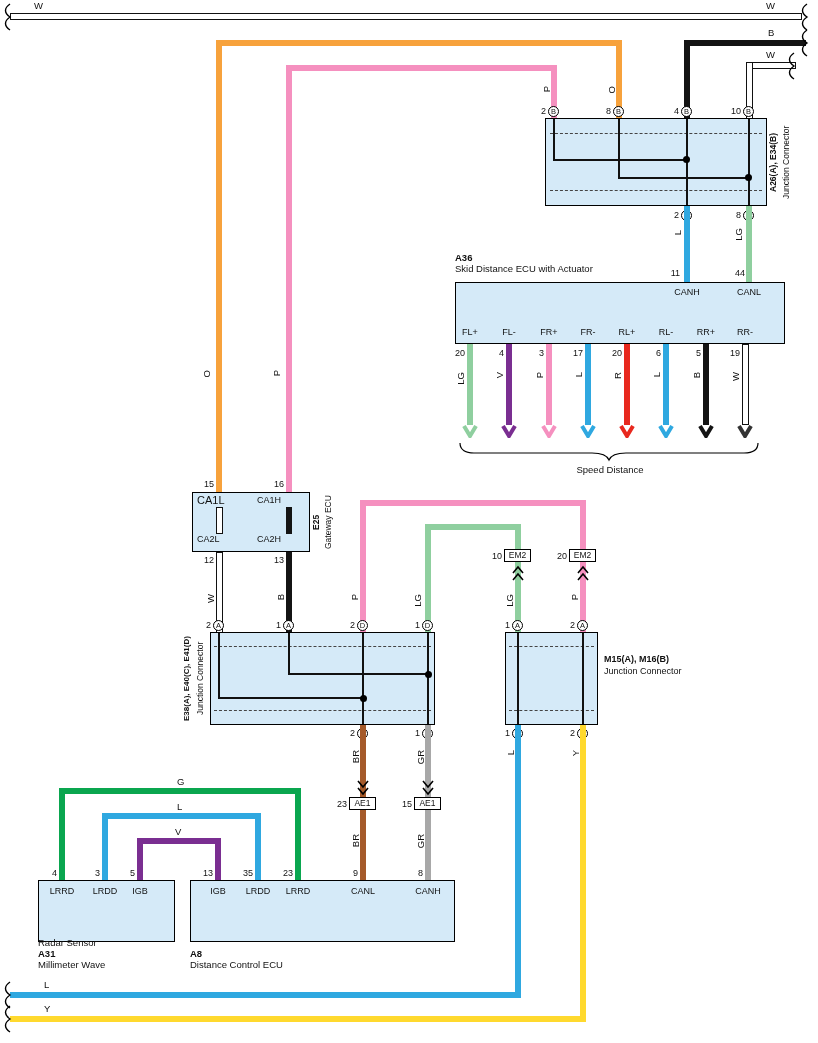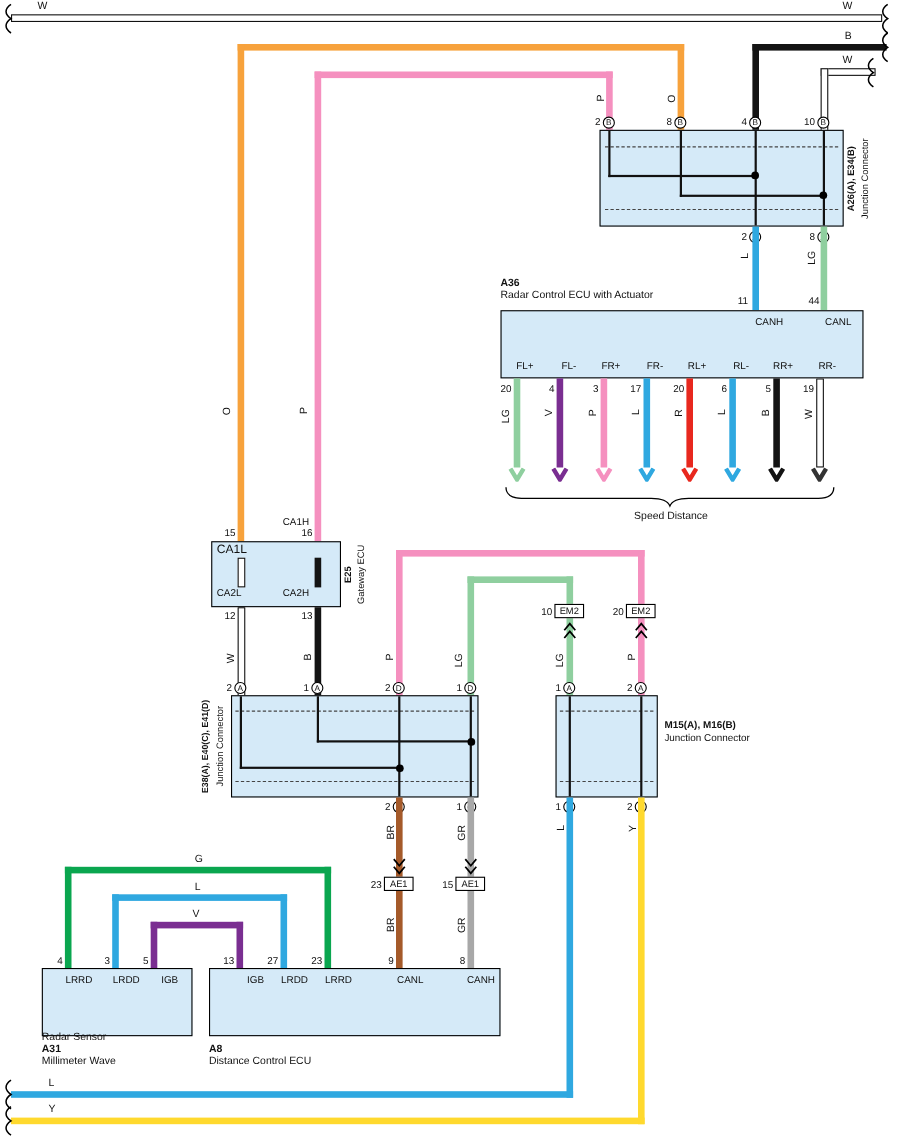--- a/index.html
+++ b/index.html
@@ -14,21 +14,21 @@
   .lbl { position:absolute; font-size:9.5px; line-height:11px; white-space:nowrap; }
   .b { font-weight:bold; }
   .ctr { text-align:center; }
   .vt { position:absolute; writing-mode:vertical-rl; transform:rotate(180deg); font-size:9.5px; white-space:nowrap; line-height:10px; }
   .vlabel { position:absolute; writing-mode:vertical-rl; transform:rotate(180deg); font-size:8.5px; text-align:center; white-space:nowrap; line-height:10px; }
   .vlabel.sm { font-size:8px; }
   .pin { position:absolute; display:flex; justify-content:flex-end; align-items:center; gap:2px; width:34px; height:12px; font-size:9px; }
   .pc { width:11px; height:11px; border:1px solid #000; border-radius:50%; background:#fff; font-size:7.5px; line-height:10px; text-align:center; flex:0 0 11px; }
   .tag { position:absolute; width:27px; height:13px; border:1.2px solid #000; background:#fff; font-size:8.5px; line-height:11px; text-align:center; }
   .num { position:absolute; font-size:9px; text-align:right; width:20px; line-height:10px; }
-  .cnum { position:absolute; font-size:9px; text-align:right; line-height:10px; }
+  .cnum { position:absolute; font-size:9px; text-align:center; line-height:10px; }
   svg.sym { position:absolute; }
 </style>
 </head>
 <body>
 
 <div id="diagram">
 
   <div class="wire-w" style="left:10px;top:13px;width:792px;height:7px"></div>
   <svg class="sym" style="left:1px;top:3px" width="12" height="28">
       <path d="M9,1 C3,5 3,10 9,14 C3,18 3,23 9,27" fill="none" stroke="#000" stroke-width="1.4"></path>
@@ -101,21 +101,21 @@
     </div>
   <div class="vlabel b" style="left:768px;top:118px;height:88px">A26(A), E34(B)</div>
   <div class="vlabel" style="left:781px;top:118px;height:88px">Junction Connector</div>
 
   <div class="wire" style="left:684px;top:206px;width:6px;height:76px;background:#2fa8e0"></div>
   <div class="wire" style="left:746px;top:206px;width:6px;height:76px;background:#8fcf9f"></div>
   <div class="vt" style="left:673px;top:230px">L</div>
   <div class="vt" style="left:734px;top:228px">LG</div>
 
   <div class="lbl b" style="left:455px;top:252px">A36</div>
-  <div class="lbl" style="left:455px;top:263px">Radar Control ECU with Actuator</div>
+  <div class="lbl" style="left:455px;top:263px">Skid Distance ECU with Actuator</div>
   <div class="num" style="left:660px;top:268px">11</div>
   <div class="num" style="left:725px;top:268px">44</div>
   <div class="box" style="left:455px;top:282px;width:330px;height:62px"></div>
   <div class="cnum" style="left:662px;top:287px;width:50px">CANH</div>
   <div class="cnum" style="left:724px;top:287px;width:50px">CANL</div>
 
   <div class="cnum" style="left:455px;top:327px;width:30px">FL+</div>
   <div class="cnum" style="left:494px;top:327px;width:30px">FL-</div>
   <div class="cnum" style="left:534px;top:327px;width:30px">FR+</div>
   <div class="cnum" style="left:573px;top:327px;width:30px">FR-</div>
@@ -178,21 +178,21 @@
 
   <svg class="sym" style="left:458px;top:442px" width="302" height="20">
       <path d="M2,1 C2,8 8,11 16,11 L134,11 C144,11 149,13 151,18 C153,13 158,11 168,11 L286,11 C294,11 300,8 300,1" fill="none" stroke="#000" stroke-width="1.2"></path>
     </svg>
   <div class="lbl ctr" style="left:550px;top:464px;width:120px">Speed Distance</div>
 
   <div class="num" style="left:194px;top:479px">15</div>
   <div class="num" style="left:264px;top:479px">16</div>
   <div class="box" style="left:192px;top:492px;width:118px;height:60px"></div>
   <div class="lbl" style="left:197px;top:495px;font-size:11px">CA1L</div>
-  <div class="lbl" style="left:257px;top:469px;font-size:9px">CA1H</div>
+  <div class="lbl" style="left:257px;top:495px;font-size:9px">CA1H</div>
   <div class="lbl" style="left:197px;top:534px;font-size:9px">CA2L</div>
   <div class="lbl" style="left:257px;top:534px;font-size:9px">CA2H</div>
   <div class="wire-w" style="left:216px;top:507px;width:7px;height:27px"></div>
   <div class="wire" style="left:286px;top:507px;width:6px;height:27px;background:#141414"></div>
   <div class="vlabel b" style="left:311px;top:492px;height:60px">E25</div>
   <div class="vlabel" style="left:323px;top:492px;height:60px">Gateway ECU</div>
   <div class="num" style="left:194px;top:555px">12</div>
   <div class="num" style="left:264px;top:555px">13</div>
   <div class="wire-w" style="left:216px;top:552px;width:7px;height:81px"></div>
   <div class="wire" style="left:286px;top:552px;width:6px;height:81px;background:#141414"></div>
@@ -332,21 +332,21 @@
   <div class="num" style="left:117px;top:868px;width:18px">5</div>
   <div class="box" style="left:38px;top:880px;width:137px;height:62px"></div>
   <div class="cnum" style="left:40px;top:886px;width:44px">LRRD</div>
   <div class="cnum" style="left:83px;top:886px;width:44px">LRDD</div>
   <div class="cnum" style="left:118px;top:886px;width:44px">IGB</div>
   <div class="lbl b" style="left:38px;top:948px">A31</div>
   <div class="lbl" style="left:38px;top:959px">Millimeter Wave</div>
   <div class="lbl" style="left:38px;top:937px">Radar Sensor</div>
 
   <div class="num" style="left:195px;top:868px;width:18px">13</div>
-  <div class="num" style="left:235px;top:868px;width:18px">27</div>
+  <div class="num" style="left:235px;top:868px;width:18px">35</div>
   <div class="num" style="left:275px;top:868px;width:18px">23</div>
   <div class="num" style="left:340px;top:868px;width:18px">9</div>
   <div class="num" style="left:405px;top:868px;width:18px">8</div>
   <div class="box" style="left:190px;top:880px;width:265px;height:62px"></div>
   <div class="cnum" style="left:196px;top:886px;width:44px">IGB</div>
   <div class="cnum" style="left:236px;top:886px;width:44px">LRDD</div>
   <div class="cnum" style="left:276px;top:886px;width:44px">LRRD</div>
   <div class="cnum" style="left:341px;top:886px;width:44px">CANL</div>
   <div class="cnum" style="left:406px;top:886px;width:44px">CANH</div>
   <div class="lbl b" style="left:190px;top:948px">A8</div>

